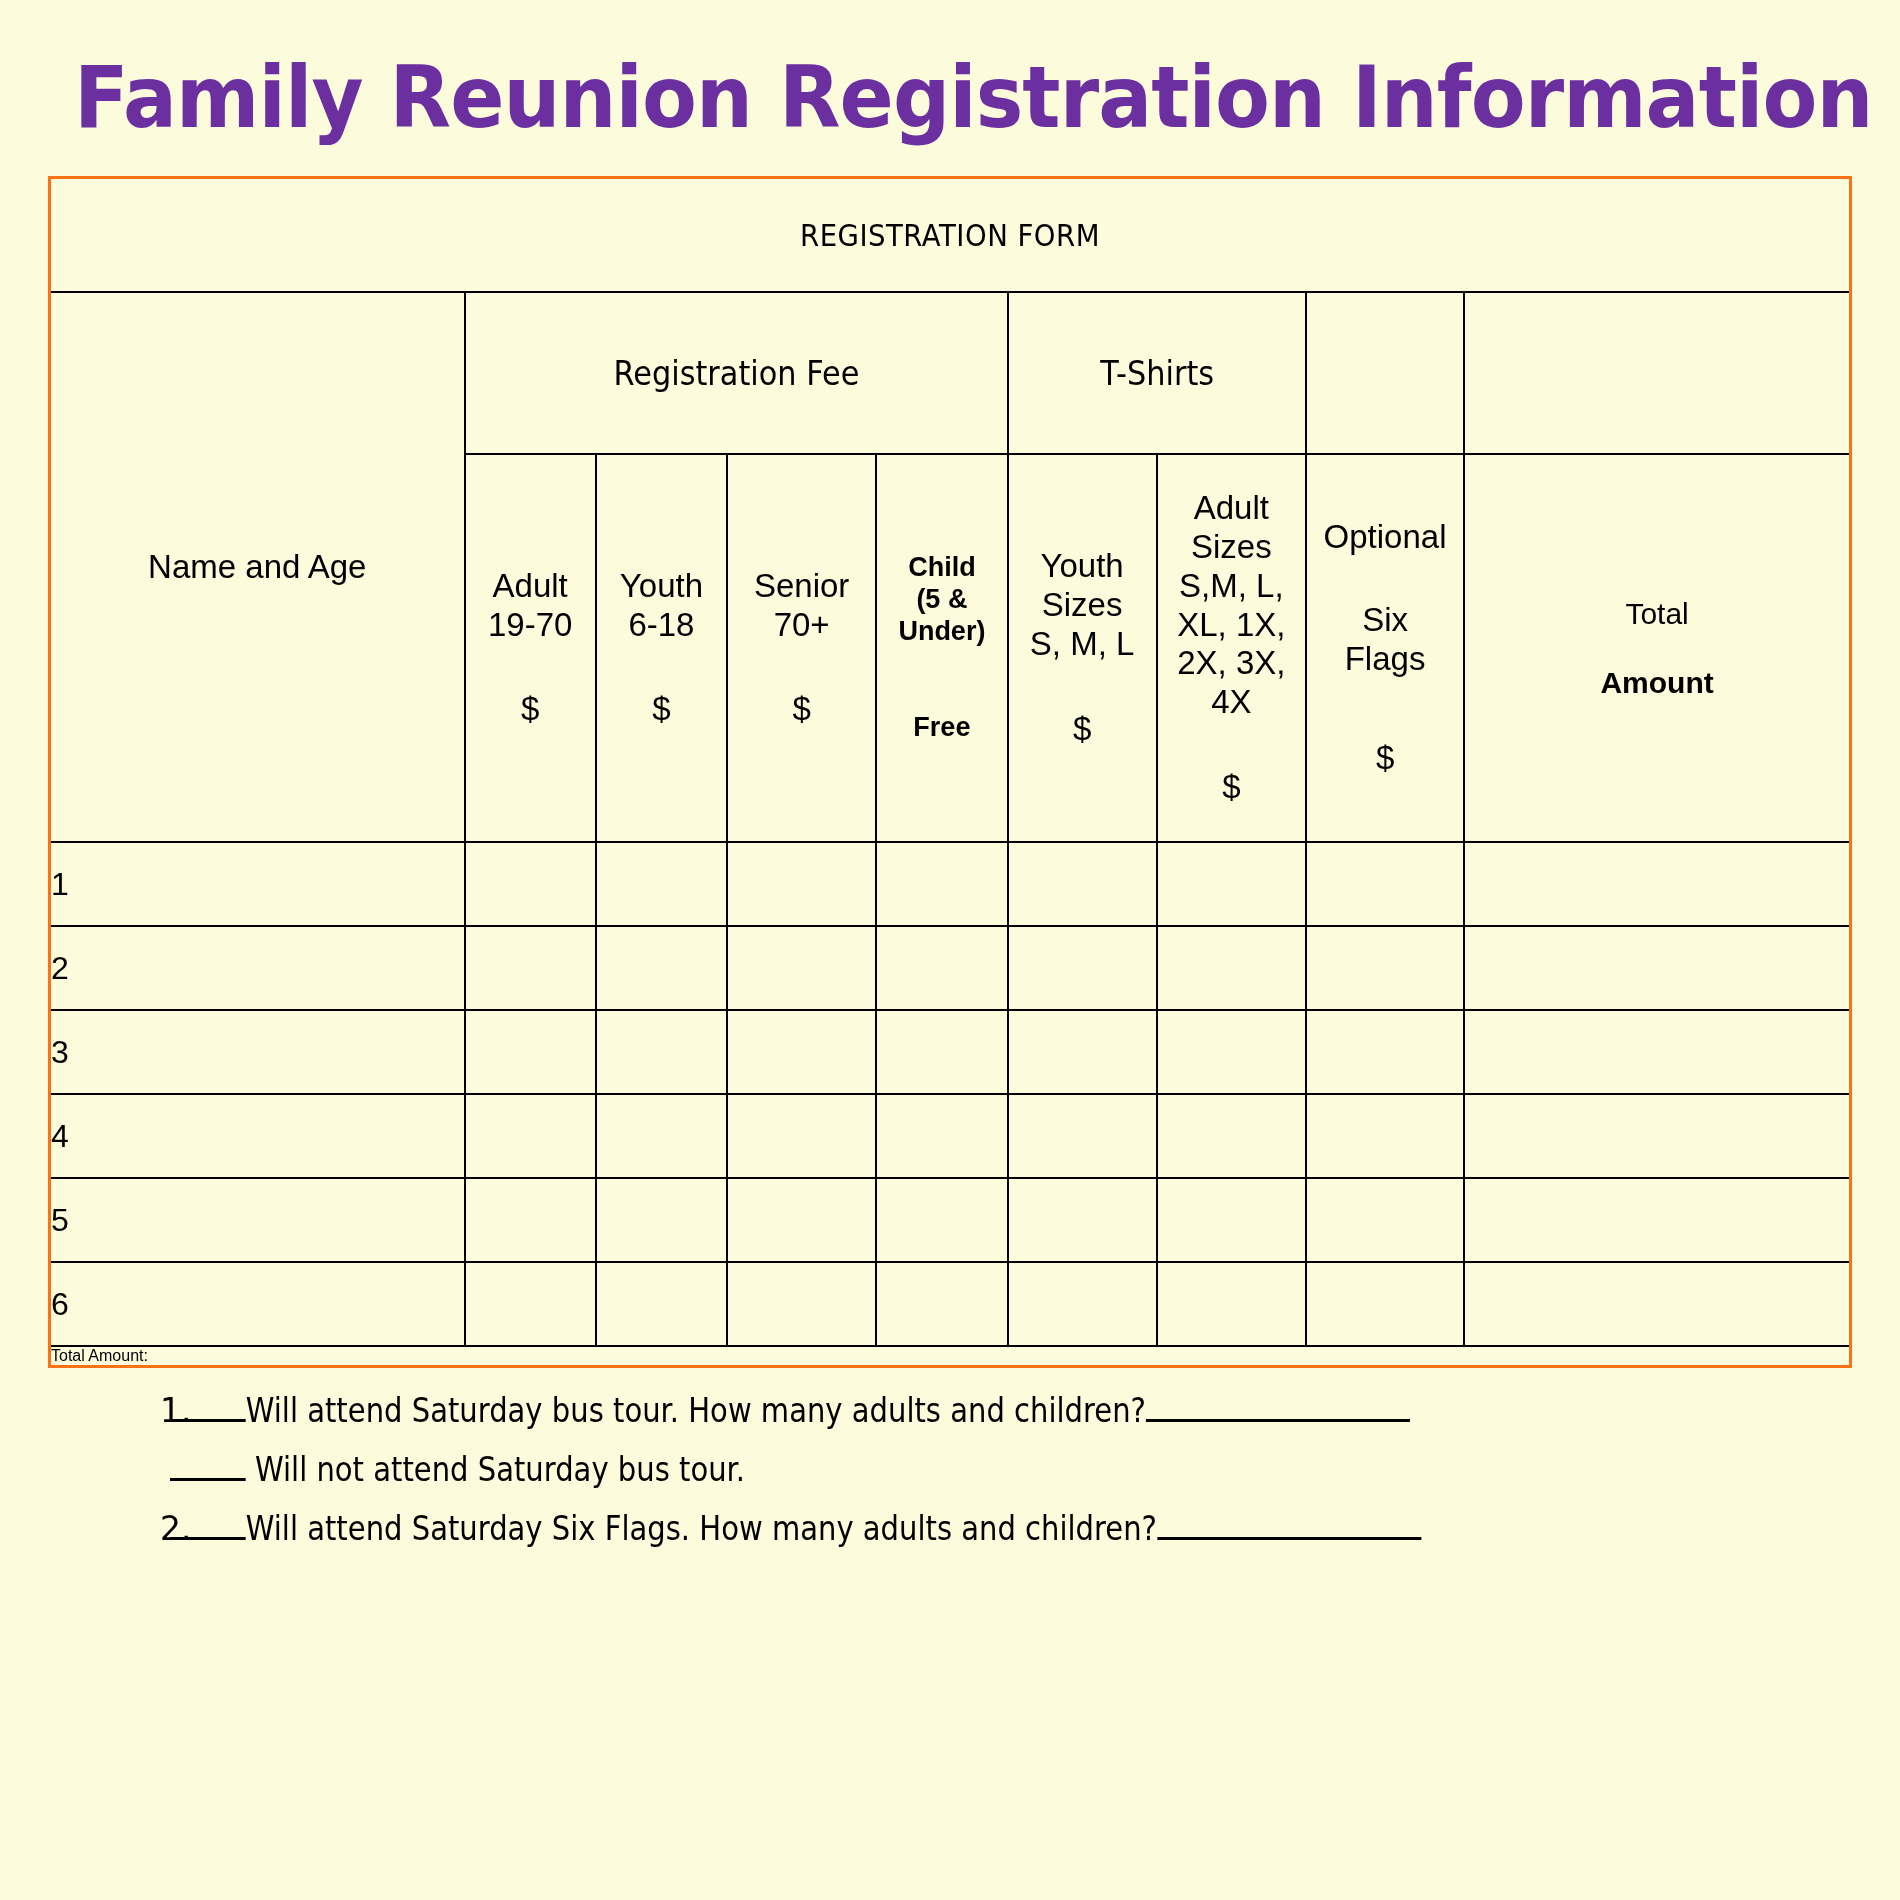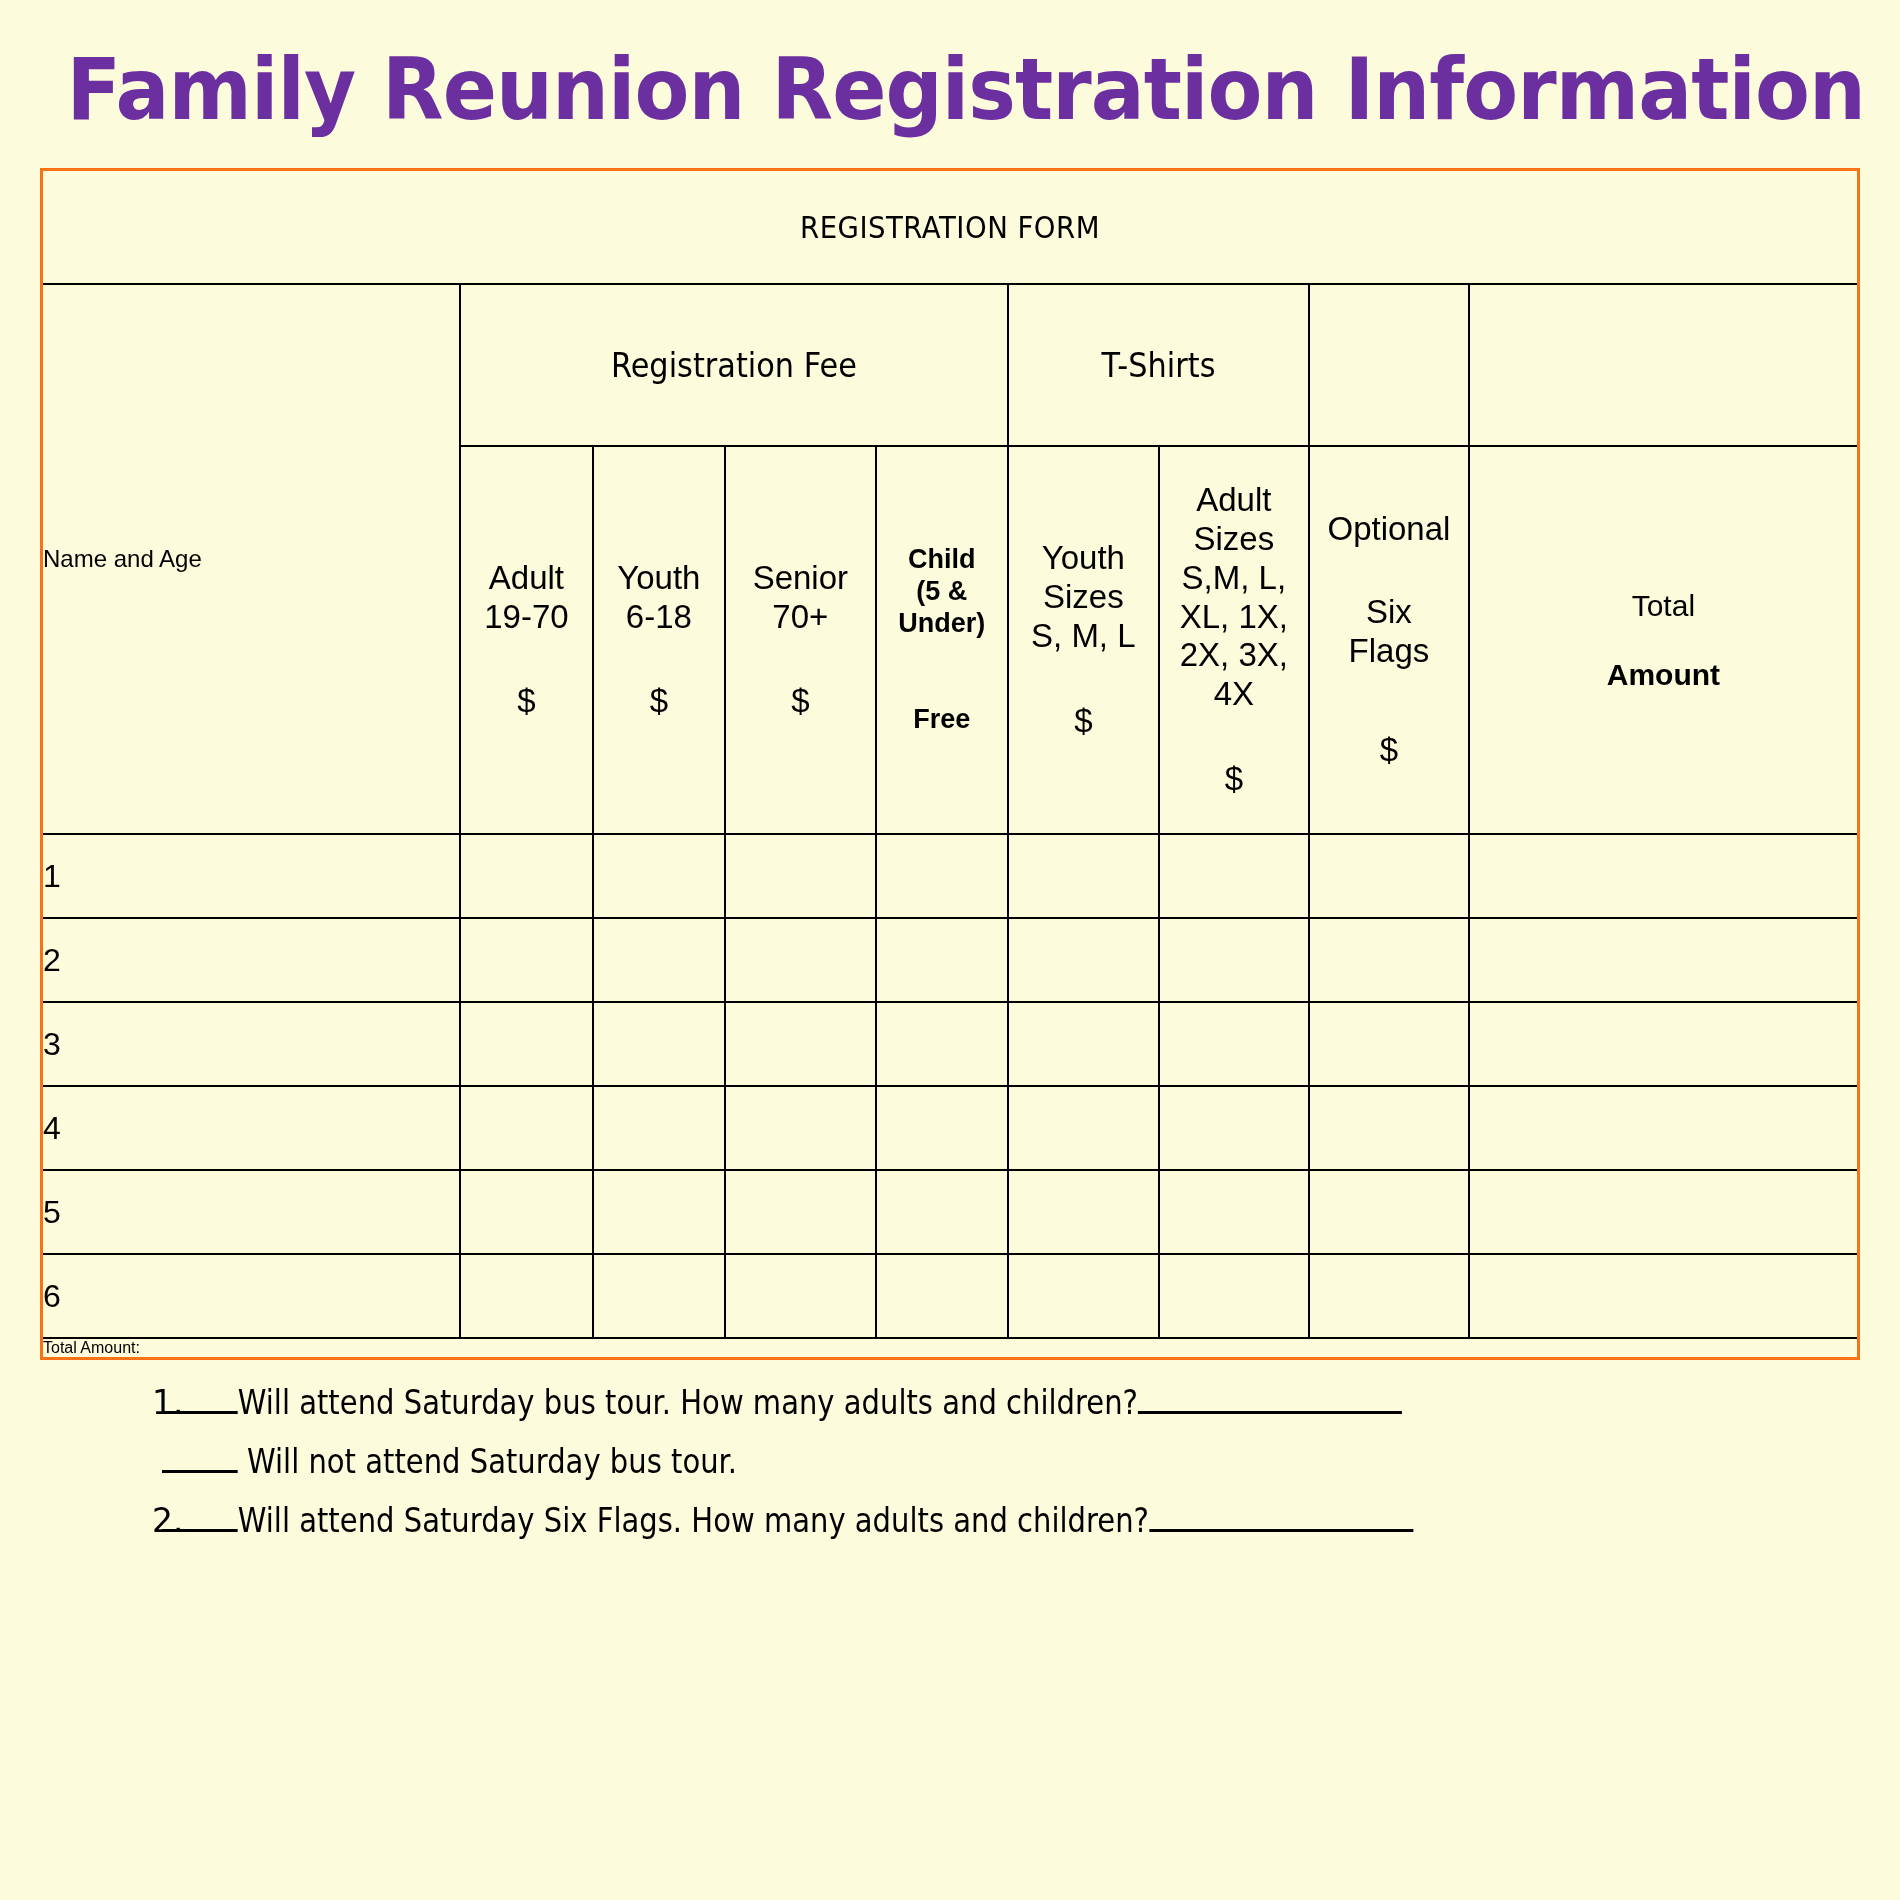--- a/index.html
+++ b/index.html
@@ -12,21 +12,21 @@
     background: #fcfbdc;
     font-family: "Liberation Sans", sans-serif;
     color: #000;
     overflow: hidden;
   }
   .page {
     position: relative;
     width: 1900px;
     height: 1900px;
     box-sizing: border-box;
-    padding: 0;
+    padding: 8px;
   }
 
   
   .title {
     text-align: center;
     color: #6c2fa0;
     font-family: "DejaVu Sans", sans-serif;
     font-weight: bold;
     font-size: 86px;
     line-height: 1;
@@ -104,22 +104,22 @@
   .sub-head.tall { font-size: 33px; }
   .sub-head.total-col {
     font-size: 30px;
     margin-top: 19px;
   }
   .sub-head.total-col .dollar {
     margin-top: 34px;
     font-weight: bold;
   }
   .sub-head.namecol {
-    text-align: left;
-    font-size: 24px;
+    text-align: center;
+    font-size: 33px;
     vertical-align: middle;
   }
 
   .gap { display: block; height: 44px; }
 
   .data-row td {
     height: 82px;
     vertical-align: top;
   }
   .rownum {

